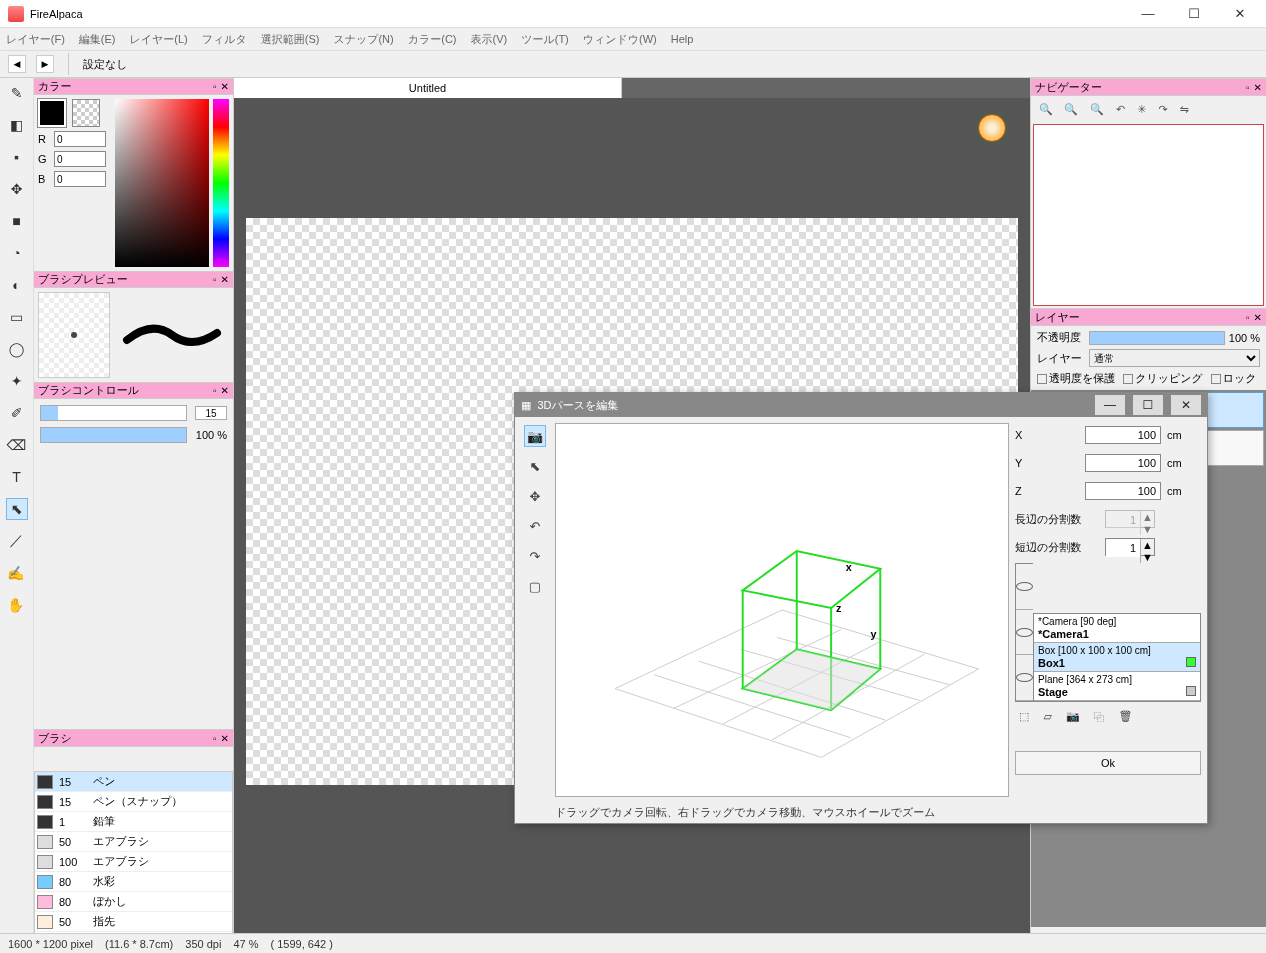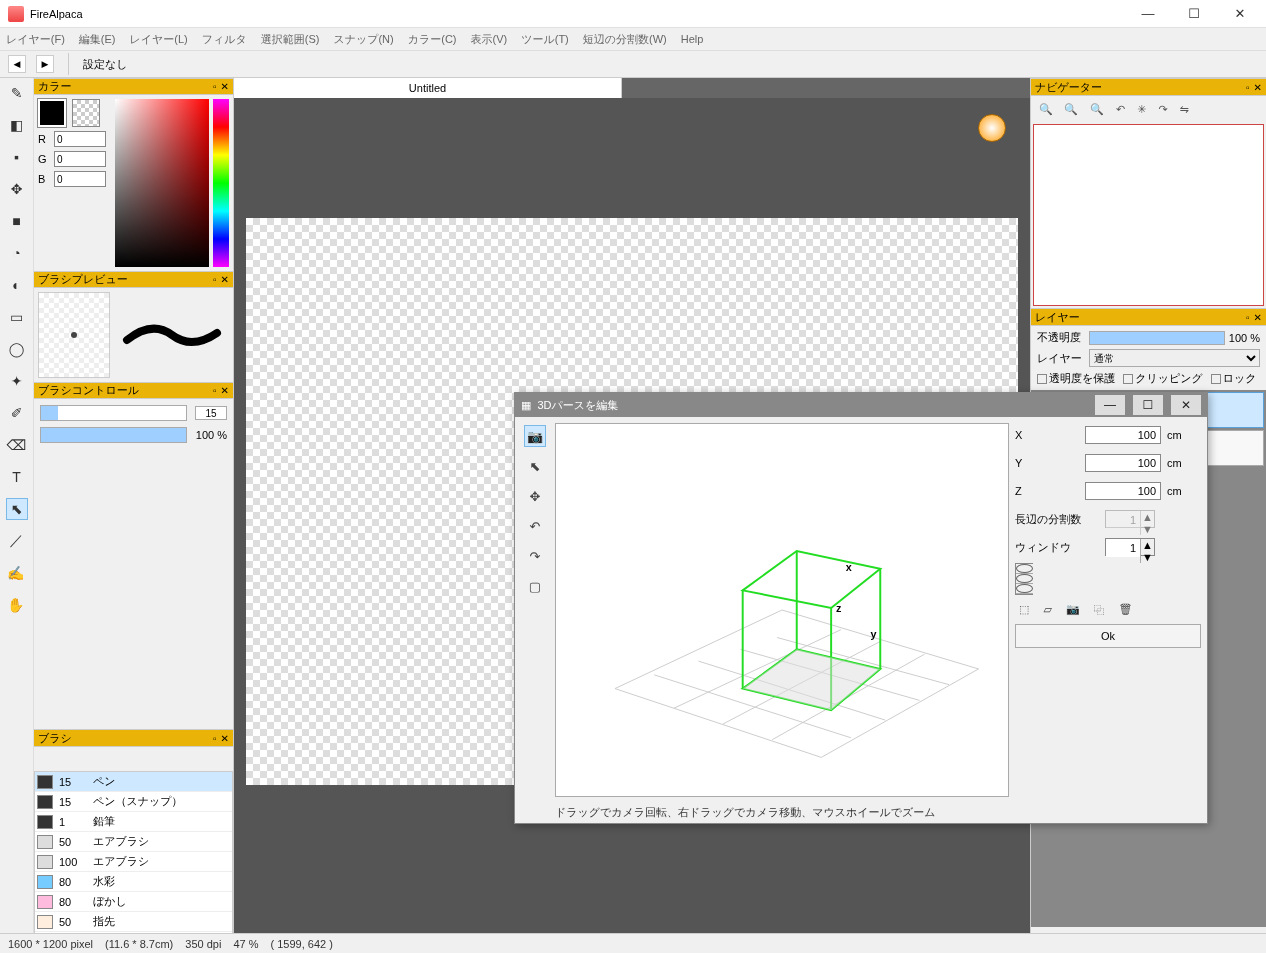--- a/index.html
+++ b/index.html
@@ -11,21 +11,21 @@
 .titlebar .winbtn { width: 28px; height: 20px; display: flex; align-items: center; justify-content: center; cursor: default; font-size: 13px; color: #333; }
 .menubar { height: 22px; background: #f0f0f0; display: flex; align-items: center; padding: 0 6px; gap: 14px; color: #666; }
 .toolbar1 { height: 28px; background: #f0f0f0; border-top: 1px solid #ddd; border-bottom: 1px solid #ccc; display: flex; align-items: center; padding: 0 8px; gap: 10px; }
 .toolbar1 .navbtn { width: 18px; height: 18px; display: flex; align-items: center; justify-content: center; border: 1px solid #ccc; background: #fff; font-size: 9px; }
 .toolbar1 .divider { width: 1px; height: 22px; background: #ccc; margin: 0 4px; }
 .main { display: flex; height: 873px; }
 .left-tools { width: 34px; background: #f0f0f0; border-right: 1px solid #ddd; display: flex; flex-direction: column; align-items: center; padding-top: 4px; gap: 10px; }
 .tool { width: 22px; height: 22px; display: flex; align-items: center; justify-content: center; font-size: 14px; color: #333; }
 .tool.selected { background: #cde8ff; border: 1px solid #7ab8e8; }
 .left-panels { width: 200px; background: #f0f0f0; display: flex; flex-direction: column; border-right: 1px solid #ccc; }
-.panel-header { height: 18px; background: #eab308; border-top: 1px solid #ccc; border-bottom: 1px solid #ccc; display: flex; align-items: center; padding: 0 4px; font-size: 10px; }
+.panel-header { height: 18px; background: #f9a8d4; border-top: 1px solid #ccc; border-bottom: 1px solid #ccc; display: flex; align-items: center; padding: 0 4px; font-size: 10px; }
 .panel-header .spacer { flex: 1; }
 .panel-header .ctrl { font-size: 10px; margin-left: 4px; cursor: default; }
 .color-panel { display: flex; padding: 4px; gap: 4px; }
 .color-left { width: 74px; display: flex; flex-direction: column; gap: 4px; }
 .swatches { display: flex; gap: 6px; }
 .swatch { width: 28px; height: 28px; border: 1px solid #888; }
 .swatch.fg { background: #000; border: 2px solid #fff; outline: 1px solid #888; }
 .swatch.bg { background: repeating-conic-gradient(#ccc 0 25%, #fff 0 50%) 0 0/8px 8px; }
 .rgb-row { display: flex; align-items: center; gap: 4px; }
 .rgb-row label { width: 12px; }
@@ -81,21 +81,21 @@
 .obj-item { border-bottom: 1px solid #aaa; padding: 2px 4px; display: flex; flex-direction: column; gap: 1px; position: relative; }
 .obj-item.selected { background: #cde8ff; }
 .obj-item .header { font-size: 10px; }
 .obj-item .name { font-weight: bold; font-size: 11px; }
 .obj-item .cbox { width: 10px; height: 10px; border: 1px solid #666; position: absolute; right: 4px; bottom: 4px; }
 .obj-wrap { display: flex; }
 .obj-radio-col { width: 18px; background: #f0f0f0; border: 1px solid #888; border-right: none; display: flex; flex-direction: column; }
 .obj-radio-col div { flex: 1; display: flex; align-items: center; justify-content: center; border-bottom: 1px solid #aaa; }
 .obj-radio-col .r { width: 9px; height: 9px; border: 1px solid #666; border-radius: 50%; }
 .dlg-bottom-icons { display: flex; gap: 14px; padding: 4px; font-size: 14px; color: #444; }
-.ok-btn { height: 24px; border: 1px solid #aaa; background: #f4f4f4; display: flex; align-items: center; justify-content: center; margin-top: 0; }
+.ok-btn { height: 24px; border: 1px solid #aaa; background: #f4f4f4; display: flex; align-items: center; justify-content: center; margin-top: 20px; }
 .dlg-hint { height: 20px; padding: 2px 40px; font-size: 11px; color: #333; }
 .right-panels { width: 236px; background: #f0f0f0; border-left: 1px solid #ccc; display: flex; flex-direction: column; }
 .nav-tools { height: 26px; display: flex; align-items: center; gap: 12px; padding: 0 8px; font-size: 14px; color: #555; }
 .nav-preview { margin: 2px; border: 1px solid #c44; background: #fff; height: 182px; }
 .layer-ctrl { padding: 4px 6px; display: flex; flex-direction: column; gap: 4px; }
 .lc-row { display: flex; align-items: center; gap: 4px; }
 .lc-row .lbl { width: 48px; }
 .lc-row .bar { flex: 1; height: 14px; border: 1px solid #aaa; background: #9ecfff; }
 .lc-row select { flex: 1; height: 18px; border: 1px solid #aaa; font-size: 10px; }
 .lc-checks { display: flex; gap: 8px; font-size: 10px; }
@@ -124,21 +124,21 @@
 <div class="menubar">
   <span>レイヤー(F)</span>
   <span>編集(E)</span>
   <span>レイヤー(L)</span>
   <span>フィルタ</span>
   <span>選択範囲(S)</span>
   <span>スナップ(N)</span>
   <span>カラー(C)</span>
   <span>表示(V)</span>
   <span>ツール(T)</span>
-  <span>短辺の分割数(W)</span>
+  <span>ウィンドウ(W)</span>
   <span>Help</span>
 </div>
 
 <div class="toolbar1">
   <div class="navbtn">◀</div>
   <div class="navbtn">▶</div>
   <div class="divider"></div>
   <span>設定なし</span>
 </div>
 
@@ -371,21 +371,21 @@
                 <span class="lbl" style="width:84px">長辺の分割数</span>
                 <div class="spin" style="opacity:0.5">
                   <input disabled="" value="1" style="">
                   <div class="arrows">
                     <div>▲</div>
                     <div>▼</div>
                   </div>
                 </div>
               </div>
             <div class="prop-row">
-                <span class="lbl" style="width:84px">ウィンドウ</span>
+                <span class="lbl" style="width:84px">短辺の分割数</span>
                 <div class="spin">
                   <input value="1" style="">
                   <div class="arrows">
                     <div>▲</div>
                     <div>▼</div>
                   </div>
                 </div>
               </div>
 
             <div class="obj-wrap">
@@ -393,20 +393,36 @@
                 <div>
                     <div class="r"></div>
                   </div>
                 <div>
                     <div class="r"></div>
                   </div>
                 <div>
                     <div class="r"></div>
                   </div>
               </div>
+              <div class="obj-list" style="flex:1" id="obj-list">
+                  <div class="obj-item">
+                    <div class="header">*Camera [90 deg]</div>
+                    <div class="name">*Camera1</div>
+                  </div>
+                  <div class="obj-item selected">
+                    <div class="header">Box [100 x 100 x 100 cm]</div>
+                    <div class="name">Box1</div>
+                    <div class="cbox" style="background:#3f3"></div>
+                  </div>
+                  <div class="obj-item">
+                    <div class="header">Plane [364 x 273 cm]</div>
+                    <div class="name">Stage</div>
+                    <div class="cbox" style="background:#ccc"></div>
+                  </div>
+                </div>
             </div>
             <div class="dlg-bottom-icons">
               <span>⬚</span>
               <span>▱</span>
               <span>📷</span>
               <span>⿻</span>
               <span>🗑</span>
             </div>
             <div class="ok-btn">Ok</div>
           </div>

